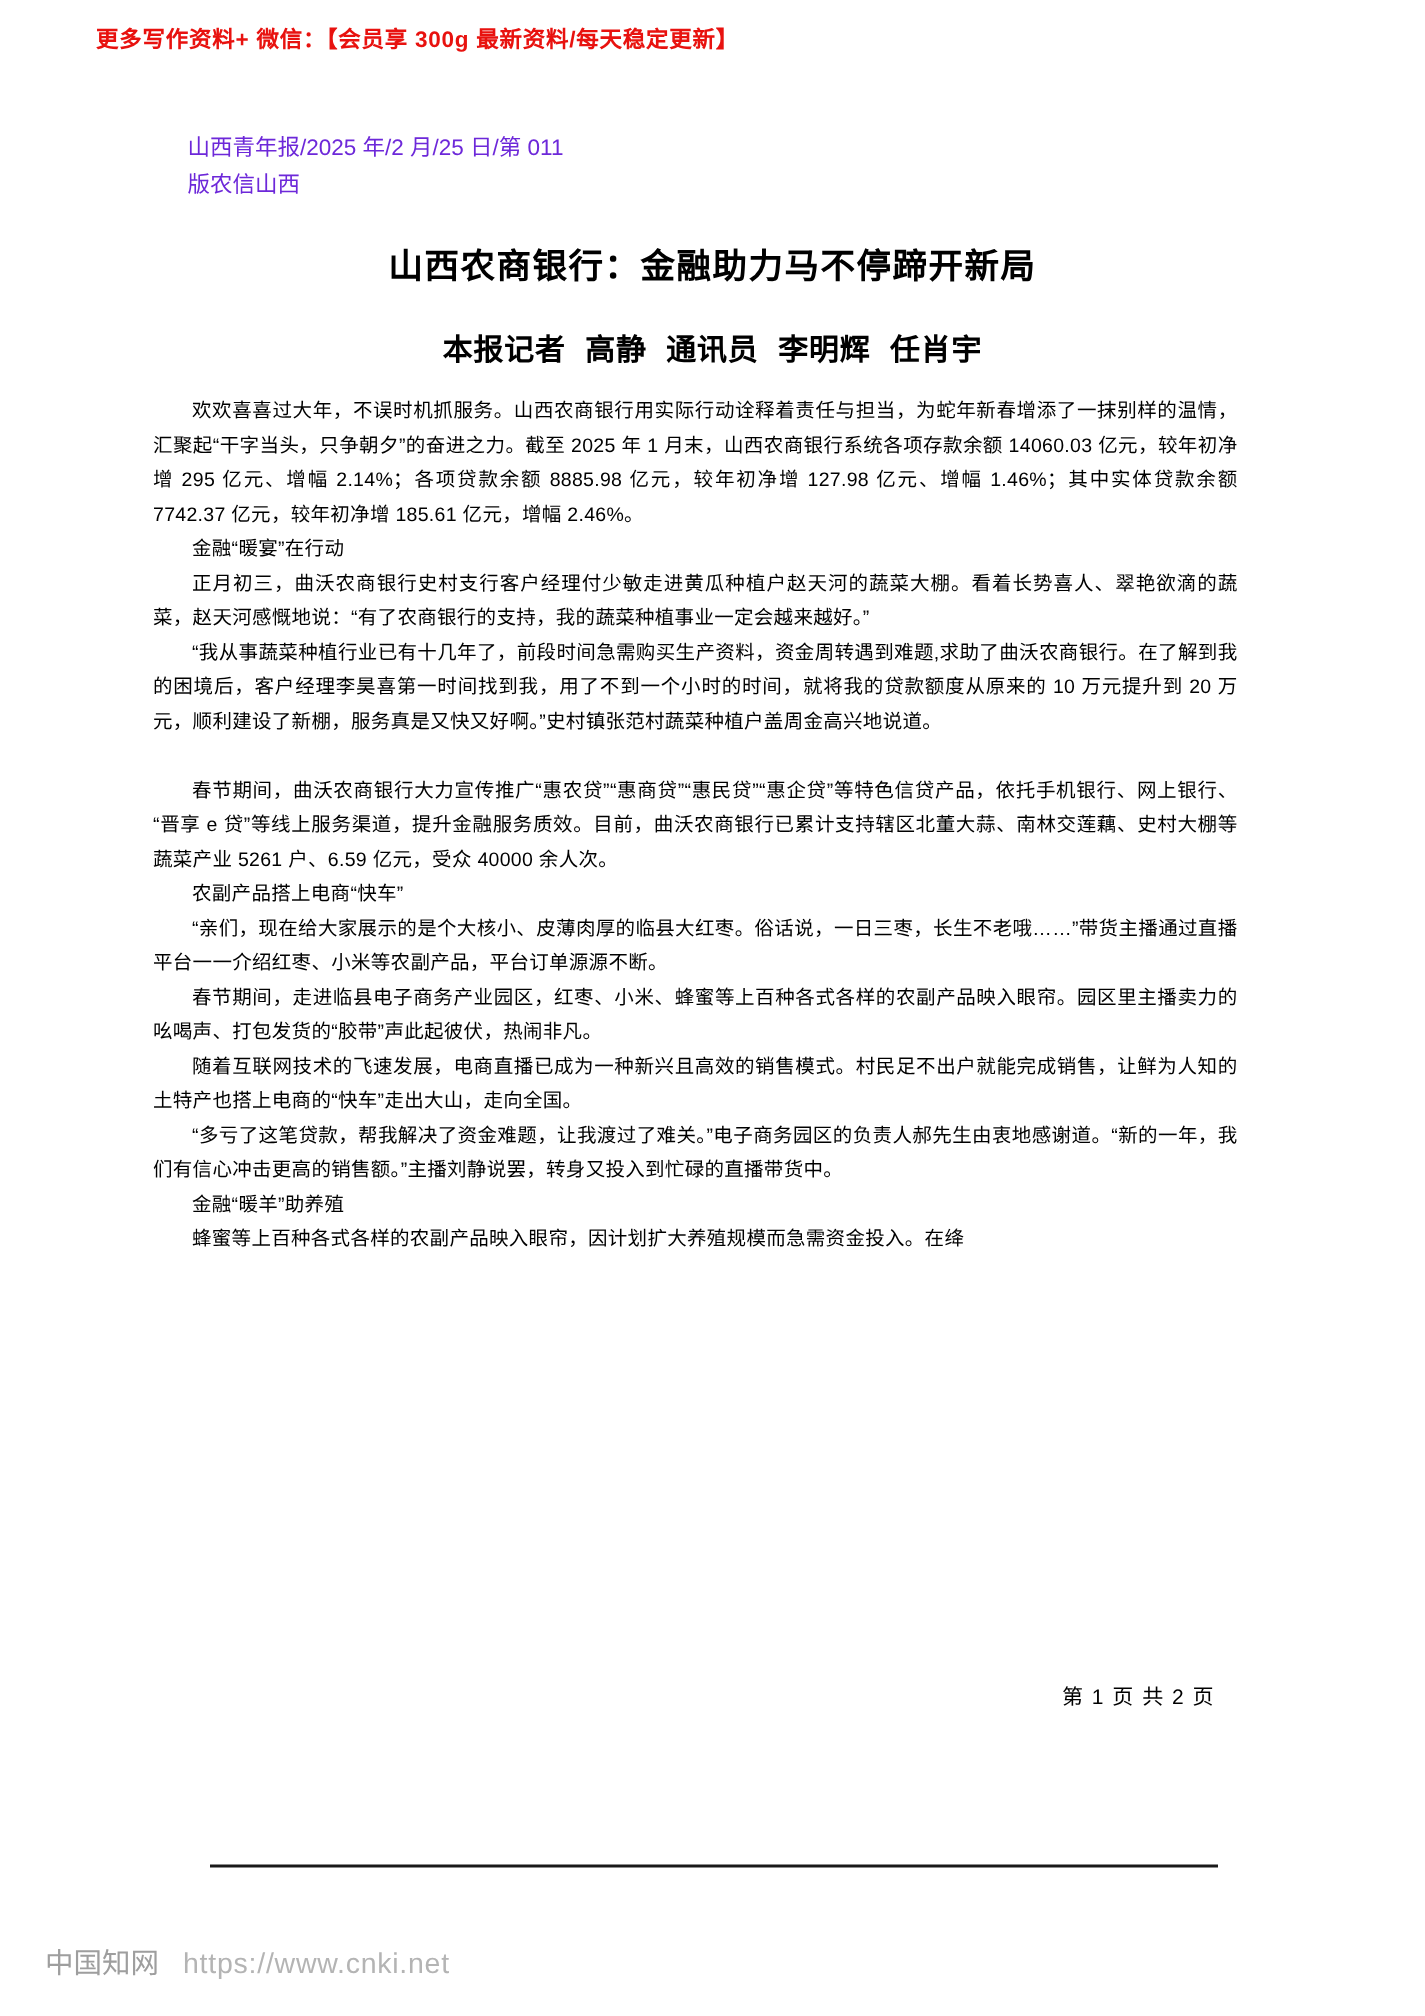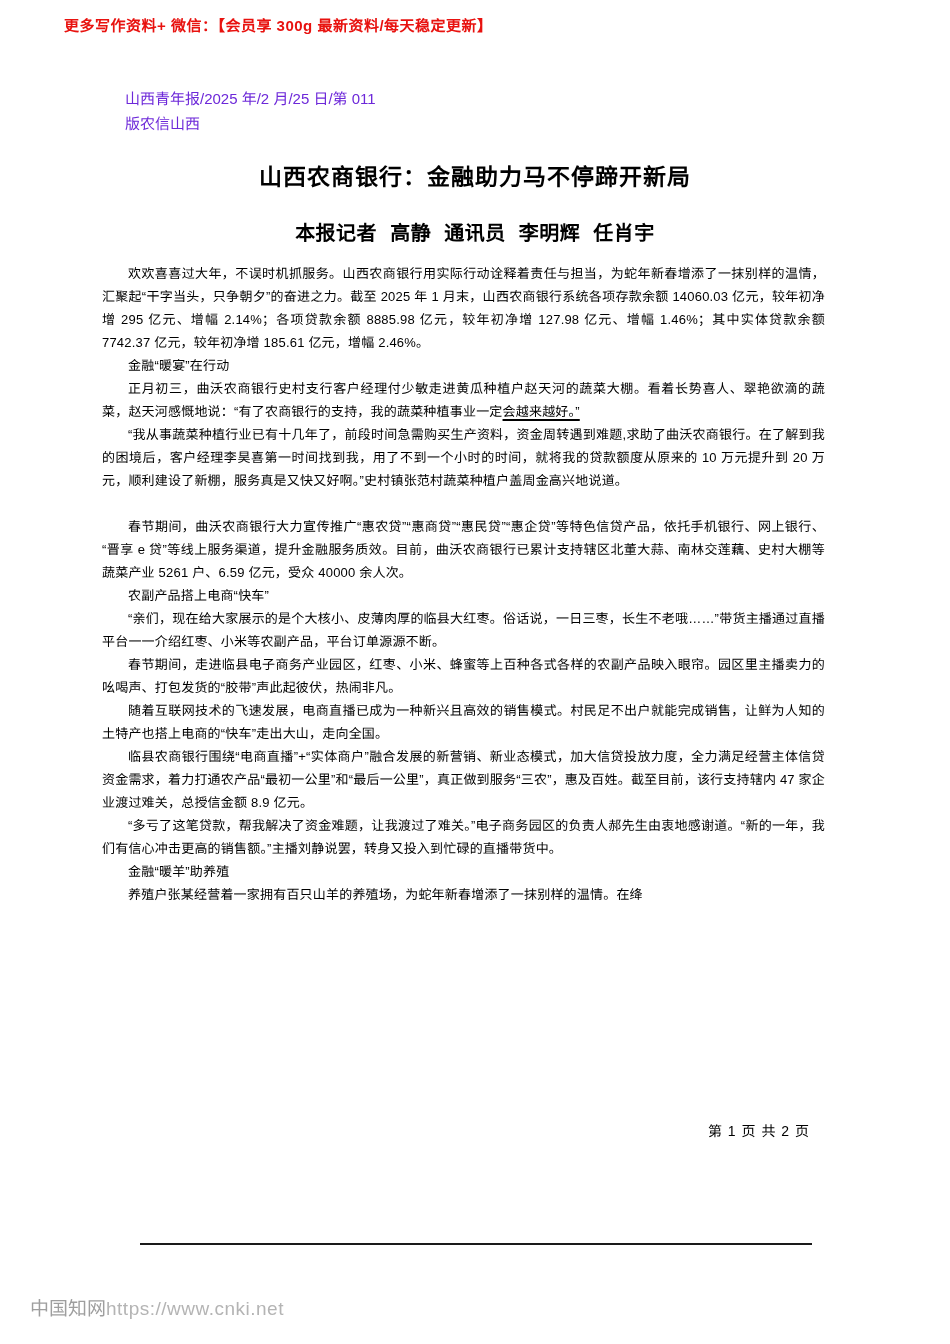--- a/index.html
+++ b/index.html
@@ -65,21 +65,20 @@
     letter-spacing: 0.2px;
   }
   .article-body p {
     text-indent: 2em;
     margin: 0;
   }
   .article-body p.gap {
     text-indent: 0;
   }
   .underlined {
-    text-decoration: underline;
     text-underline-offset: 3px;
     text-decoration-thickness: 1.5px;
   }
   .page-indicator {
     position: absolute;
     right: 140px;
     top: 1120px;
     font-size: 14px;
     letter-spacing: 1px;
     color: #000000;
@@ -92,20 +91,21 @@
     height: 2px;
     background: #1a1a1a;
   }
   .watermark {
     position: absolute;
     left: 30px;
     top: 1293px;
     font-size: 19px;
     display: flex;
     align-items: baseline;
+    gap: 16px;
     white-space: nowrap;
   }
   .watermark .brand { font-weight: 400; }
   .watermark .url { letter-spacing: 0.5px; }
 </style>
 </head>
 <body>
 
 <div class="page">
 
@@ -124,24 +124,23 @@
       <p class="body">欢欢喜喜过大年，不误时机抓服务。山西农商银行用实际行动诠释着责任与担当，为蛇年新春增添了一抹别样的温情，汇聚起“干字当头，只争朝夕”的奋进之力。截至 2025 年 1 月末，山西农商银行系统各项存款余额 14060.03 亿元，较年初净增 295 亿元、增幅 2.14%；各项贷款余额 8885.98 亿元，较年初净增 127.98 亿元、增幅 1.46%；其中实体贷款余额 7742.37 亿元，较年初净增 185.61 亿元，增幅 2.46%。</p>
       <p class="subhead">金融“暖宴”在行动</p>
       <p class="body">正月初三，曲沃农商银行史村支行客户经理付少敏走进黄瓜种植户赵天河的蔬菜大棚。看着长势喜人、翠艳欲滴的蔬菜，赵天河感慨地说：“有了农商银行的支持，我的蔬菜种植事业一定<span class="underlined">会越来越好。”</span></p>
       <p class="body">“我从事蔬菜种植行业已有十几年了，前段时间急需购买生产资料，资金周转遇到难题,求助了曲沃农商银行。在了解到我的困境后，客户经理李昊喜第一时间找到我，用了不到一个小时的时间，就将我的贷款额度从原来的 10 万元提升到 20 万元，顺利建设了新棚，服务真是又快又好啊。”史村镇张范村蔬菜种植户盖周金高兴地说道。</p>
       <p class="gap">&nbsp;</p>
       <p class="body">春节期间，曲沃农商银行大力宣传推广“惠农贷”“惠商贷”“惠民贷”“惠企贷”等特色信贷产品，依托手机银行、网上银行、“晋享 e 贷”等线上服务渠道，提升金融服务质效。目前，曲沃农商银行已累计支持辖区北董大蒜、南林交莲藕、史村大棚等蔬菜产业 5261 户、6.59 亿元，受众 40000 余人次。</p>
       <p class="subhead">农副产品搭上电商“快车”</p>
       <p class="body">“亲们，现在给大家展示的是个大核小、皮薄肉厚的临县大红枣。俗话说，一日三枣，长生不老哦……”带货主播通过直播平台一一介绍红枣、小米等农副产品，平台订单源源不断。</p>
       <p class="body">春节期间，走进临县电子商务产业园区，红枣、小米、蜂蜜等上百种各式各样的农副产品映入眼帘。园区里主播卖力的吆喝声、打包发货的“胶带”声此起彼伏，热闹非凡。</p>
       <p class="body">随着互联网技术的飞速发展，电商直播已成为一种新兴且高效的销售模式。村民足不出户就能完成销售，让鲜为人知的土特产也搭上电商的“快车”走出大山，走向全国。</p>
-      <p class="body">临县农商银行围绕“电商直播”+“实体商户”融合发展的新营销、新业态模式，加大信贷投放力度，全力满足经营主体信贷资金需求，着力打通农产品“最初一公里”和“最后一公里”，真正做到服务“三农”，惠及百姓。截至目前，该行支持辖内 47 家企业渡过难关，总授信金额 8.9 亿元。</p>
       <p class="body">“多亏了这笔贷款，帮我解决了资金难题，让我渡过了难关。”电子商务园区的负责人郝先生由衷地感谢道。“新的一年，我们有信心冲击更高的销售额。”主播刘静说罢，转身又投入到忙碌的直播带货中。</p>
       <p class="subhead">金融“暖羊”助养殖</p>
-      <p class="body">养殖户张某经营着一家拥有百只山羊的养殖场，为蛇年新春增添了一抹别样的温情。在绛</p>
+      <p class="body">蜂蜜等上百种各式各样的农副产品映入眼帘，因计划扩大养殖规模而急需资金投入。在绛</p>
     </div>
 
   <div class="page-indicator">第 1 页 共 2 页</div>
 
   <div class="footer-divider"></div>
 
   <div class="watermark">
     <span class="brand" style="color: rgb(158, 158, 158);">中国知网</span>
     <span class="url" style="color: rgb(180, 180, 180);">https://www.cnki.net</span>
   </div>

